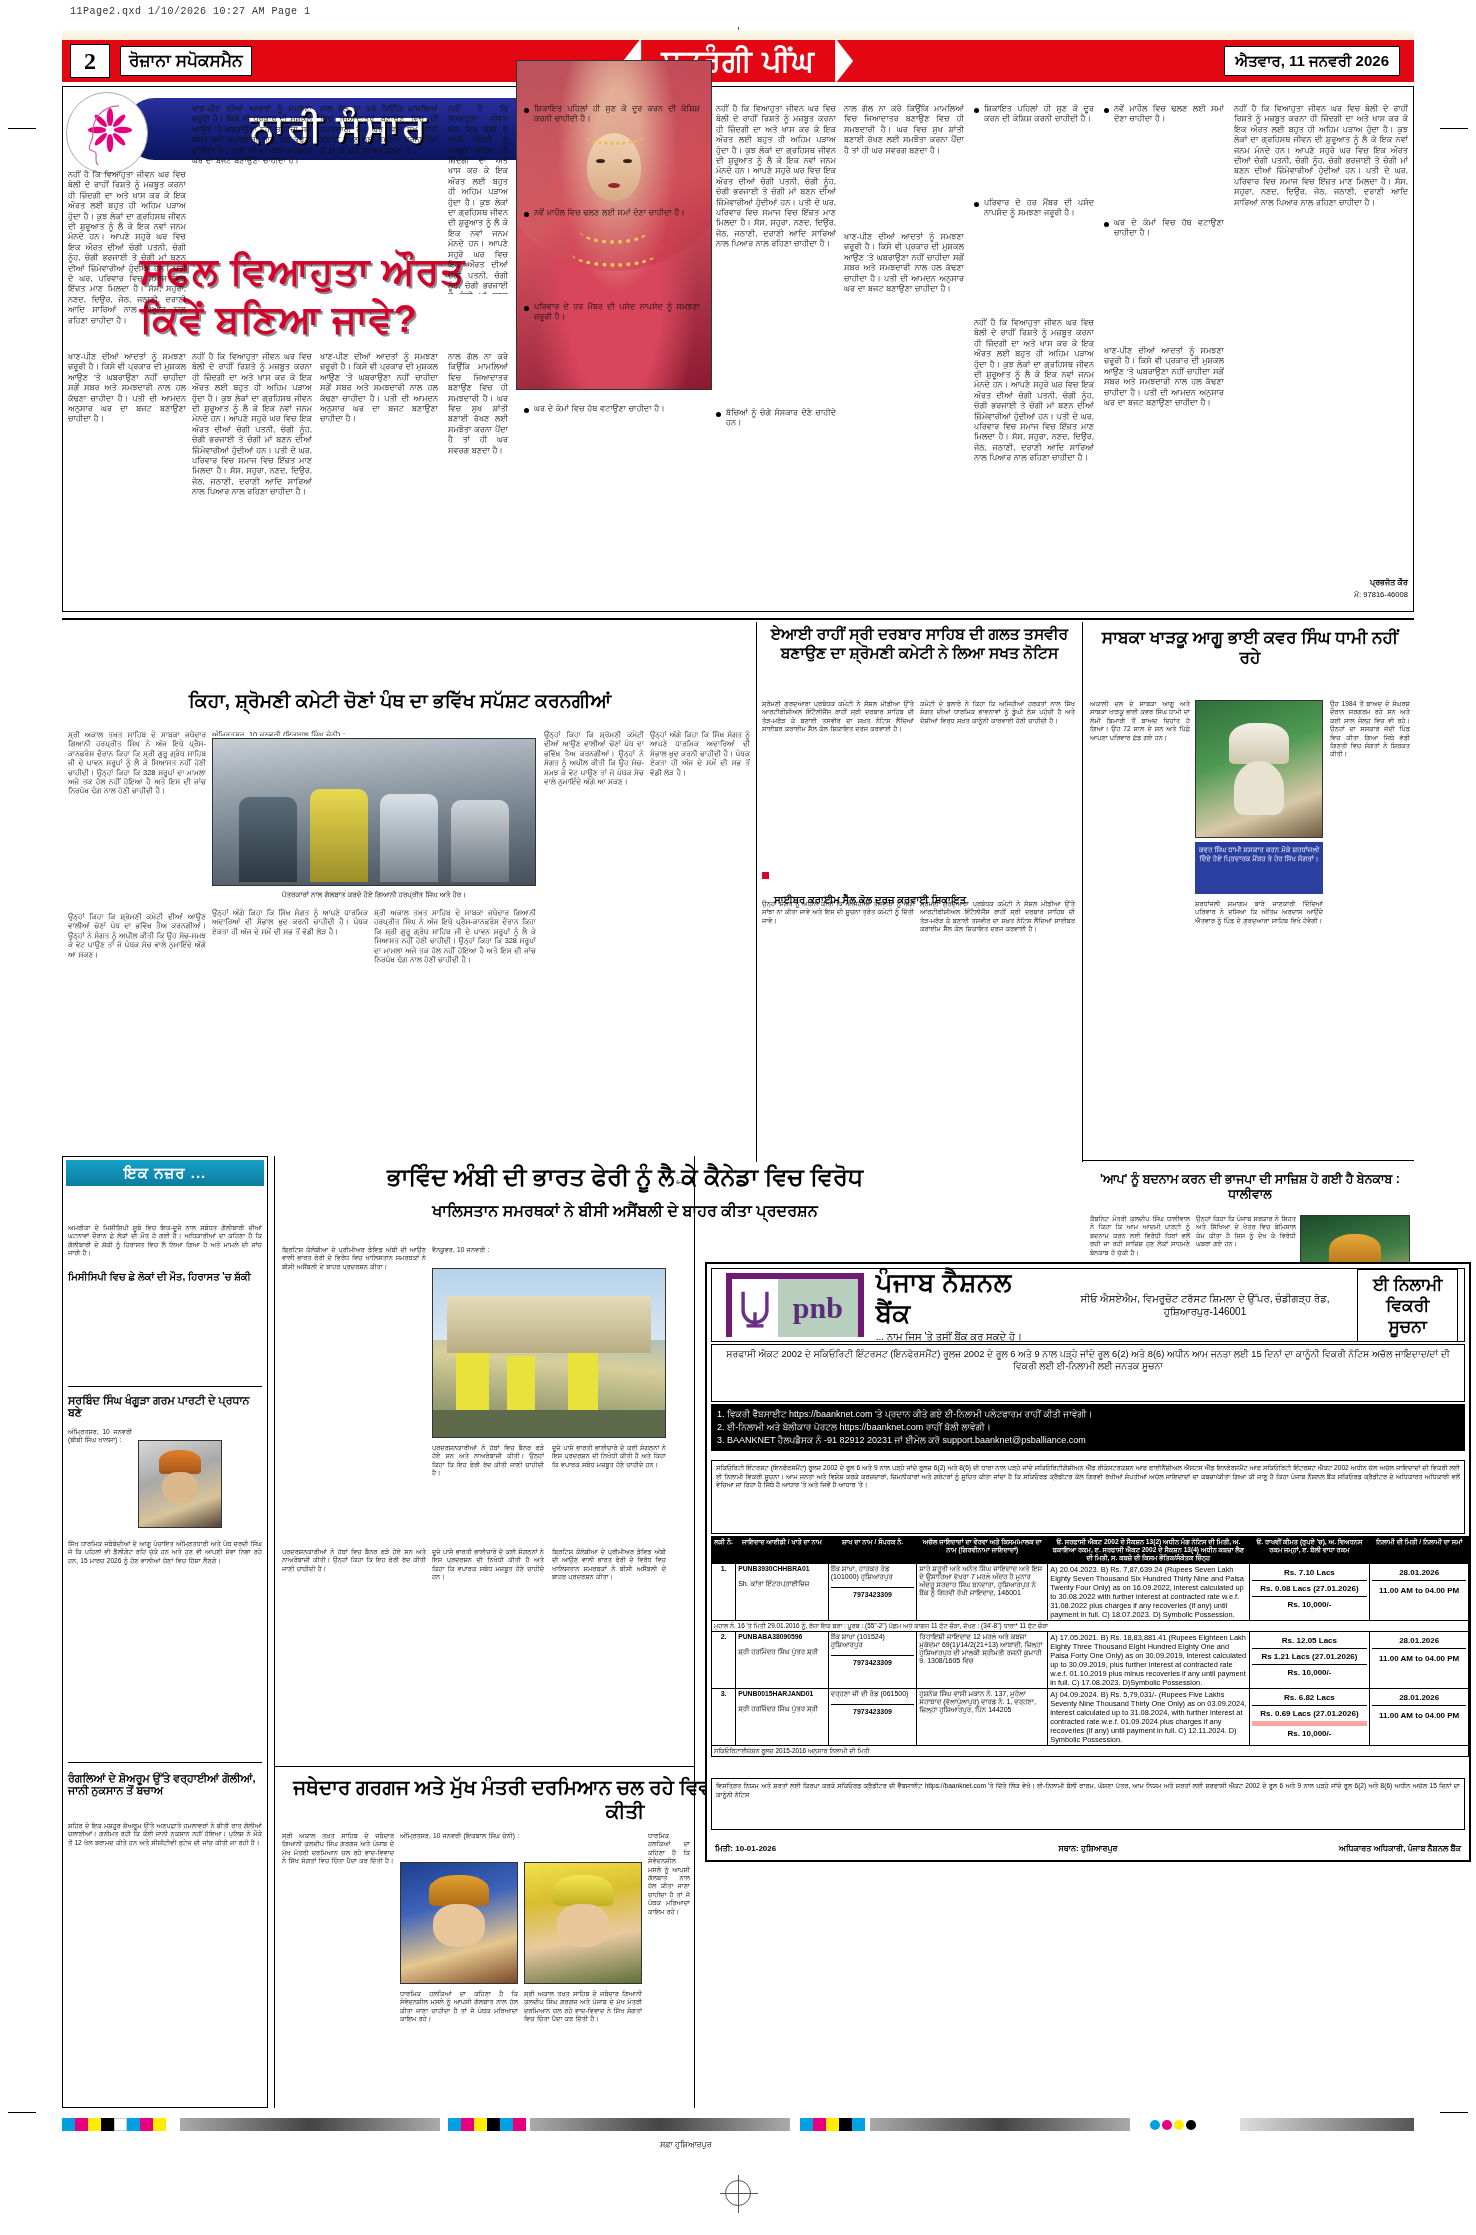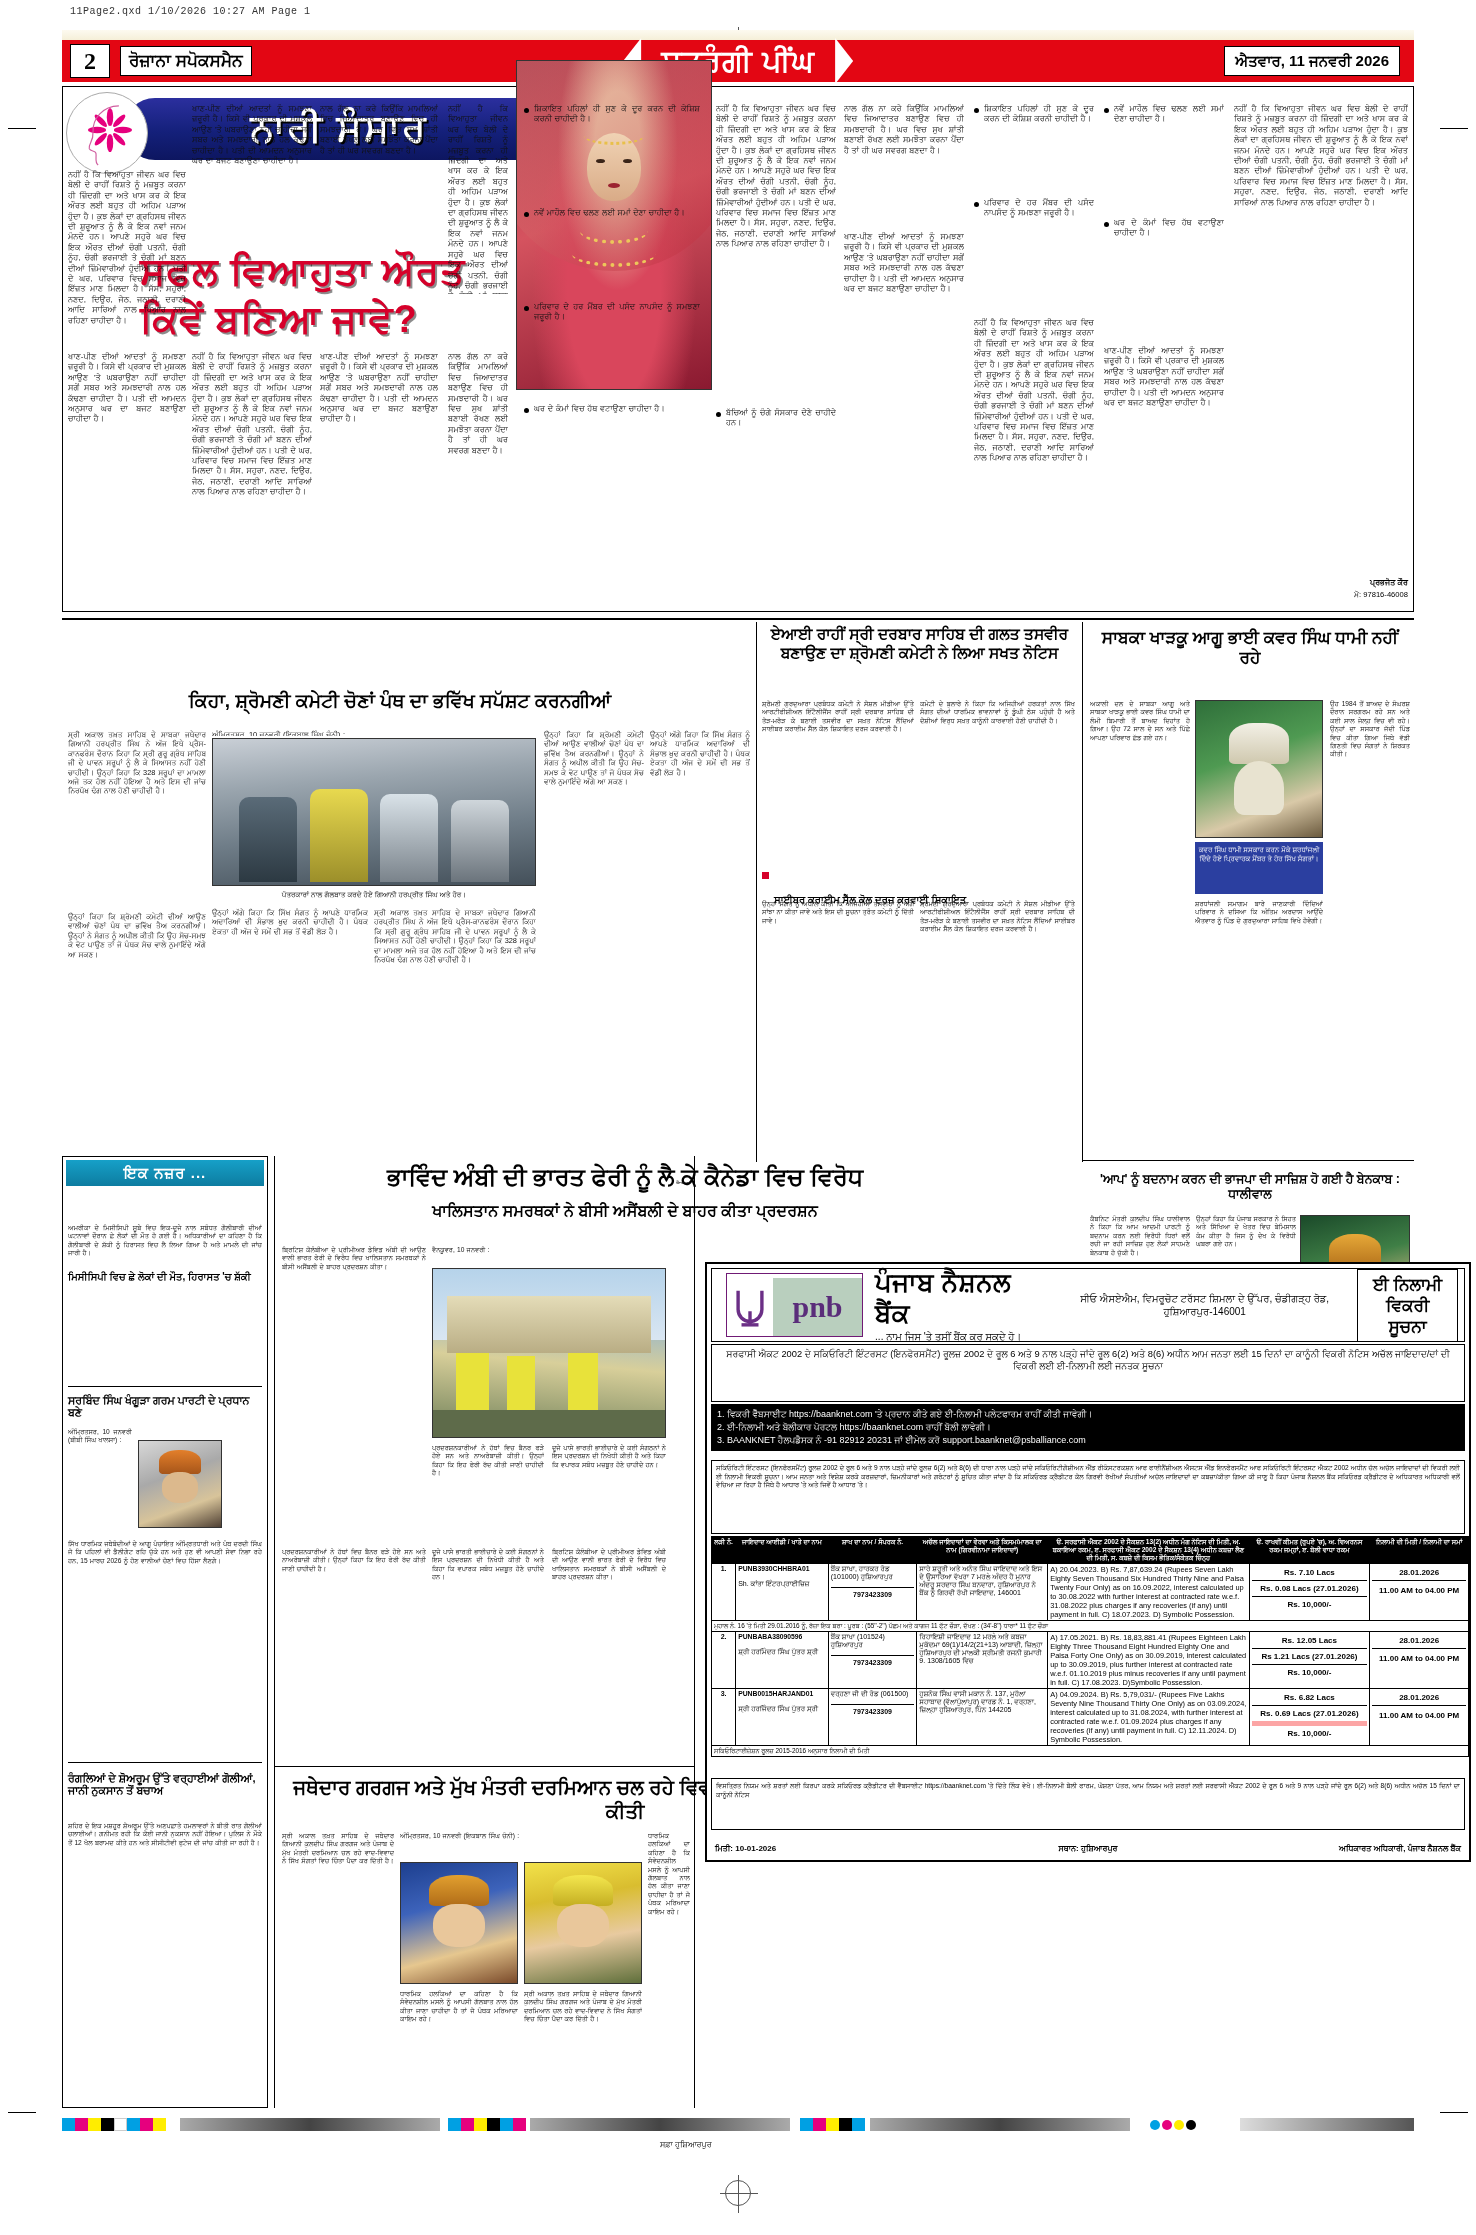--- a/index.html
+++ b/index.html
@@ -178,22 +178,22 @@
   .bullet {
     position:absolute; width:5px; height:5px; background:#000; border-radius:50%;
   }
 
   
   .pnb-box { position:absolute; left:705px; top:1262px; width:766px; height:600px;
              border:2px solid #000; background:#fff; }
   .pnb-head { position:absolute; left:4px; top:4px; right:4px; height:74px;
               border:1px solid #000; display:flex; align-items:center; }
   .pnb-logo {
-    width:150px; height:64px; margin-left:14px; border:1px solid #701a75;
-    display:flex; align-items:flex-end; background:#fff;
+    width:150px; height:64px; margin-left:14px; border:6px solid #701a75;
+    display:flex; align-items:flex-start; background:#fff;
   }
   .pnb-mark {
     width:46px; height:58px; background:#fff;
     display:flex; align-items:center; justify-content:center;
   }
   .pnb-word {
     flex:1; height:58px; background:#b9cfbe;
     display:flex; align-items:center; justify-content:center;
     font-size:30px; font-weight:bold; color:#5a2d7a;
     font-family:"Liberation Serif", serif;

